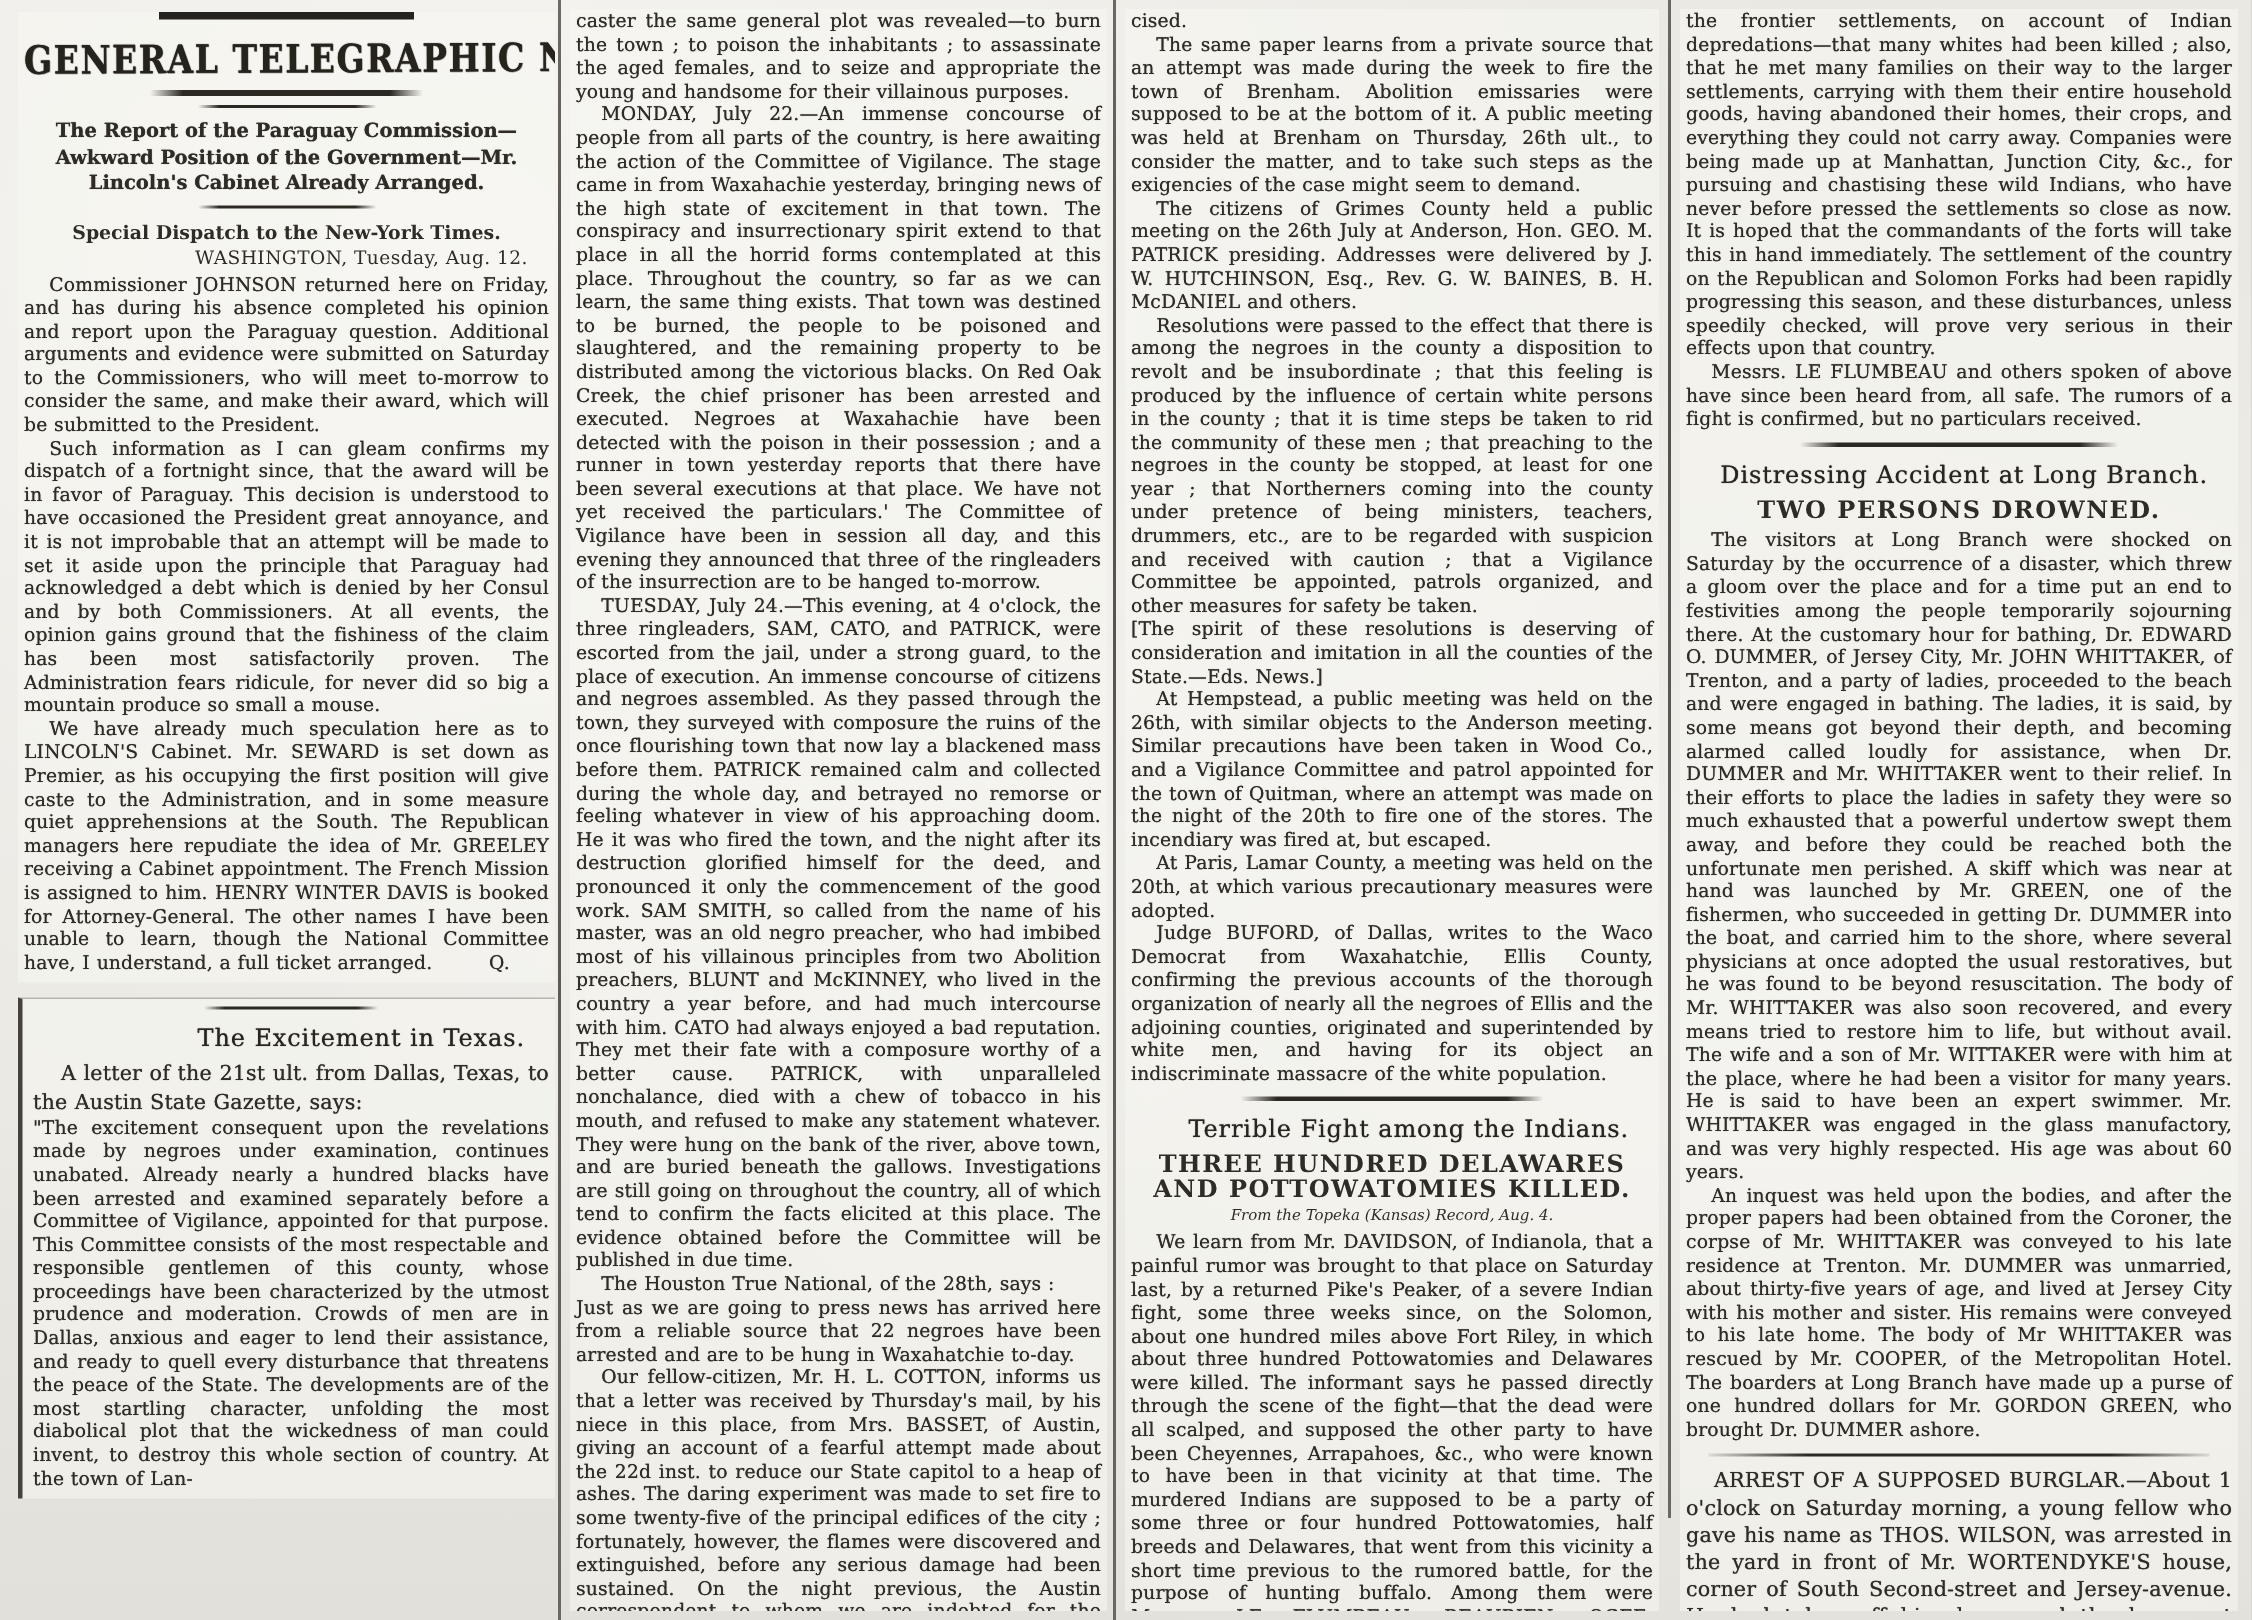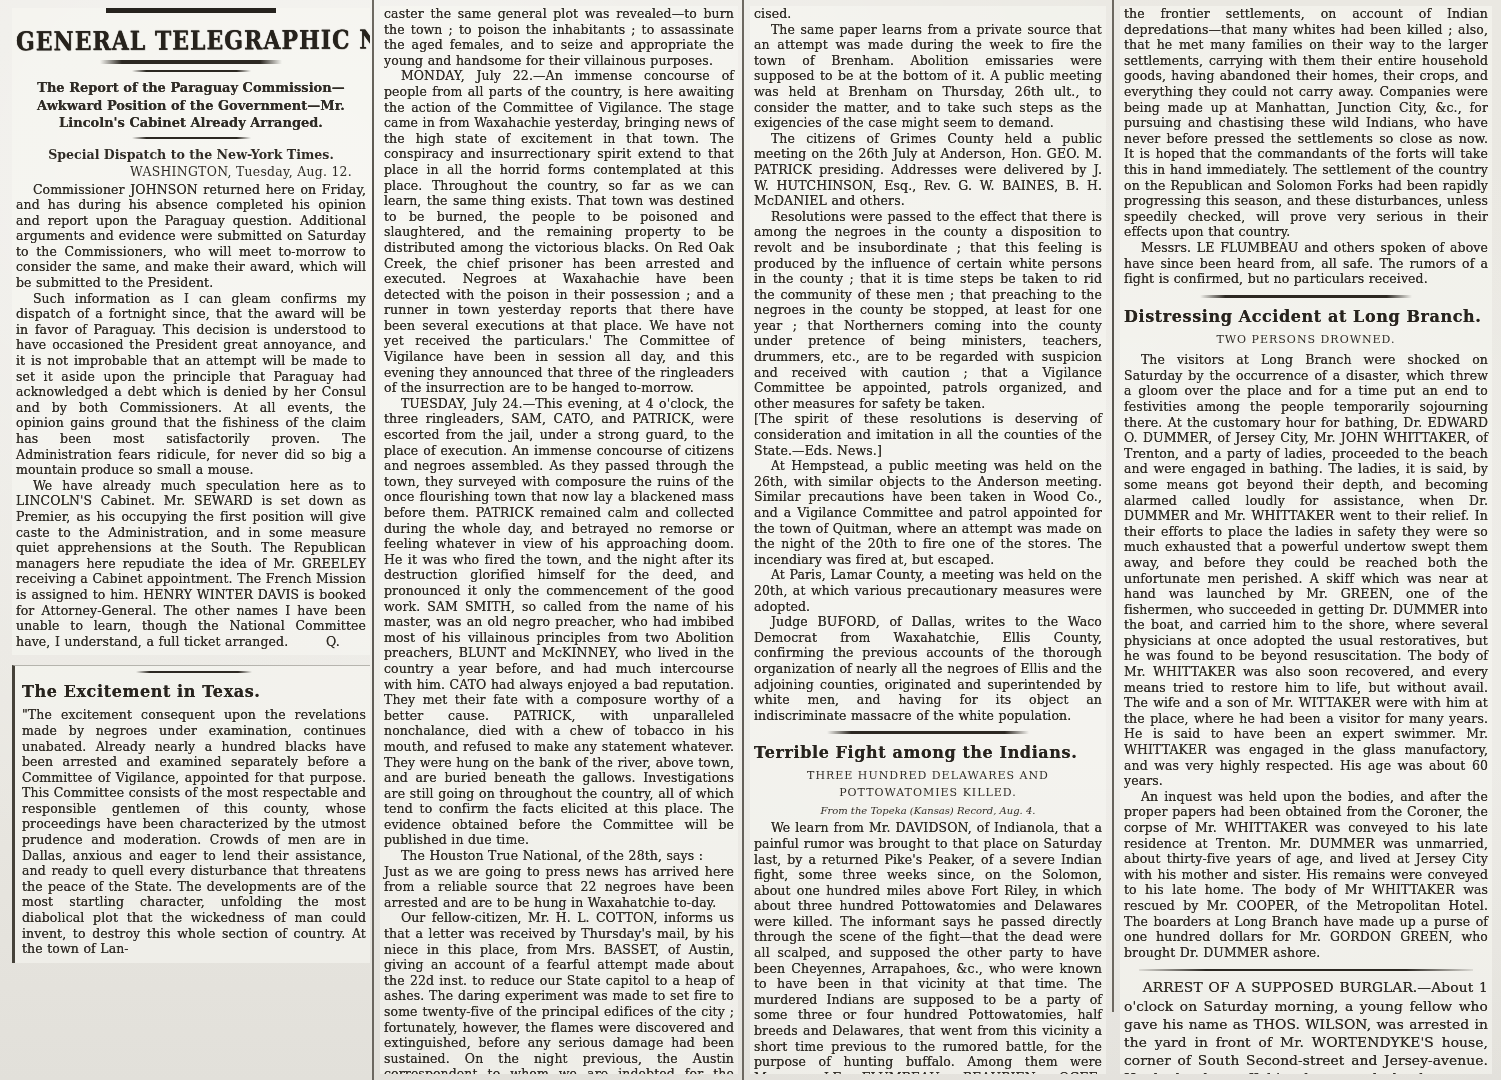--- a/index.html
+++ b/index.html
@@ -42,29 +42,29 @@
     font-size:16px;font-weight:bold;text-align:center;letter-spacing:4px;
     margin:10px 0 4px 0;color:#28241e;text-shadow:0 0 .6px rgba(40,36,30,.9);
   }
   .deck{
     font-size:13px;font-weight:bold;text-align:center;line-height:17.5px;
     margin:7px 6px 4px 6px;text-shadow:0 0 .5px rgba(40,36,30,.85);
   }
   .credit{font-size:12.6px;font-weight:bold;text-align:center;margin:8px 0 2px 0;}
   .dateline{font-size:12.4px;text-align:right;padding-right:14px;margin:2px 0 3px 0;letter-spacing:.3px;}
   .h2{
-    font-size:16px;font-weight:bold;text-align:left;letter-spacing:.6px;
-    margin:9px 0 6px 0;color:#28241e;text-shadow:0 0 .6px rgba(40,36,30,.9);
+    font-size:16px;font-weight:normal;text-align:right;letter-spacing:.6px;
+    margin:9px 16px 6px 0;color:#28241e;text-shadow:0 0 .6px rgba(40,36,30,.9);
   }
   .subhead{
     font-size:11.8px;font-weight:bold;letter-spacing:1px;line-height:16.5px;
     padding-left:2.4em;text-indent:-2.4em;margin:2px 0 6px 0;text-align:justify;
   }
   .subctr{
-    font-size:11px;font-weight:normal;letter-spacing:1px;line-height:16.5px;
+    font-size:16px;font-weight:bold;letter-spacing:1px;line-height:16.5px;
     text-align:center;margin:2px 0 4px 0;
   }
   .source{font-size:10px;font-style:italic;text-align:center;margin:2px 0 4px 0;}
   .rule,.rule-heavy,.rule-small,.rule-end,.rule-full{
     height:3px;margin:8px auto;
     background:linear-gradient(90deg,transparent 0%,#2c2822 12%,#2c2822 88%,transparent 100%);
   }
   .rule{width:58%;}
   .rule-heavy{width:52%;height:4px;margin:7px auto 6px auto;}
   .rule-small{width:34%;height:2px;margin:5px auto;}
@@ -89,20 +89,21 @@
         <div class="blk rule-small"></div>
         <div class="blk credit">Special Dispatch to the New-York Times.</div>
         <div class="blk dateline">WASHINGTON, Tuesday, Aug. 12.</div>
         <div class="blk para">Commissioner JOHNSON returned here on Friday, and has during his absence completed his opinion and report upon the Paraguay question. Additional arguments and evidence were submitted on Saturday to the Commissioners, who will meet to-morrow to consider the same, and make their award, which will be submitted to the President.</div>
         <div class="blk para">Such information as I can gleam confirms my dispatch of a fortnight since, that the award will be in favor of Paraguay. This decision is understood to have occasioned the President great annoyance, and it is not improbable that an attempt will be made to set it aside upon the principle that Paraguay had acknowledged a debt which is denied by her Consul and by both Commissioners. At all events, the opinion gains ground that the fishiness of the claim has been most satisfactorily proven. The Administration fears ridicule, for never did so big a mountain produce so small a mouse.</div>
         <div class="blk para">We have already much speculation here as to LINCOLN'S Cabinet. Mr. SEWARD is set down as Premier, as his occupying the first position will give caste to the Administration, and in some measure quiet apprehensions at the South. The Republican managers here repudiate the idea of Mr. GREELEY receiving a Cabinet appointment. The French Mission is assigned to him. HENRY WINTER DAVIS is booked for Attorney-General. The other names I have been unable to learn, though the National Committee have, I understand, a full ticket arranged.   Q.</div>
       </section>
     <section class="clip clip-bordered">
         <div class="blk rule-small"></div>
         <div class="blk h2">The Excitement in Texas.</div>
+        <div class="blk para para-lg">A letter of the 21st ult. from Dallas, Texas, to the Austin State Gazette, says:</div>
         <div class="blk flush">"The excitement consequent upon the revelations made by negroes under examination, continues unabated. Already nearly a hundred blacks have been arrested and examined separately before a Committee of Vigilance, appointed for that purpose. This Committee consists of the most respectable and responsible gentlemen of this county, whose proceedings have been characterized by the utmost prudence and moderation. Crowds of men are in Dallas, anxious and eager to lend their assistance, and ready to quell every disturbance that threatens the peace of the State. The developments are of the most startling character, unfolding the most diabolical plot that the wickedness of man could invent, to destroy this whole section of country. At the town of Lan-</div>
       </section>
   </div>
 
   <div class="col" style="left:360px;width:358px;margin-left:20px;">
     <section class="clip">
         <div class="blk flush">caster the same general plot was revealed—to burn the town ; to poison the inhabitants ; to assassinate the aged females, and to seize and appropriate the young and handsome for their villainous purposes.</div>
         <div class="blk para">MONDAY, July 22.—An immense concourse of people from all parts of the country, is here awaiting the action of the Committee of Vigilance. The stage came in from Waxahachie yesterday, bringing news of the high state of excitement in that town. The conspiracy and insurrectionary spirit extend to that place in all the horrid forms contemplated at this place. Throughout the country, so far as we can learn, the same thing exists. That town was destined to be burned, the people to be poisoned and slaughtered, and the remaining property to be distributed among the victorious blacks. On Red Oak Creek, the chief prisoner has been arrested and executed. Negroes at Waxahachie have been detected with the poison in their possession ; and a runner in town yesterday reports that there have been several executions at that place. We have not yet received the particulars.' The Committee of Vigilance have been in session all day, and this evening they announced that three of the ringleaders of the insurrection are to be hanged to-morrow.</div>
         <div class="blk para">TUESDAY, July 24.—This evening, at 4 o'clock, the three ringleaders, SAM, CATO, and PATRICK, were escorted from the jail, under a strong guard, to the place of execution. An immense concourse of citizens and negroes assembled. As they passed through the town, they surveyed with composure the ruins of the once flourishing town that now lay a blackened mass before them. PATRICK remained calm and collected during the whole day, and betrayed no remorse or feeling whatever in view of his approaching doom. He it was who fired the town, and the night after its destruction glorified himself for the deed, and pronounced it only the commencement of the good work. SAM SMITH, so called from the name of his master, was an old negro preacher, who had imbibed most of his villainous principles from two Abolition preachers, BLUNT and McKINNEY, who lived in the country a year before, and had much intercourse with him. CATO had always enjoyed a bad reputation. They met their fate with a composure worthy of a better cause. PATRICK, with unparalleled nonchalance, died with a chew of tobacco in his mouth, and refused to make any statement whatever. They were hung on the bank of the river, above town, and are buried beneath the gallows. Investigations are still going on throughout the country, all of which tend to confirm the facts elicited at this place. The evidence obtained before the Committee will be published in due time.</div>
         <div class="blk para">The Houston True National, of the 28th, says :</div>

